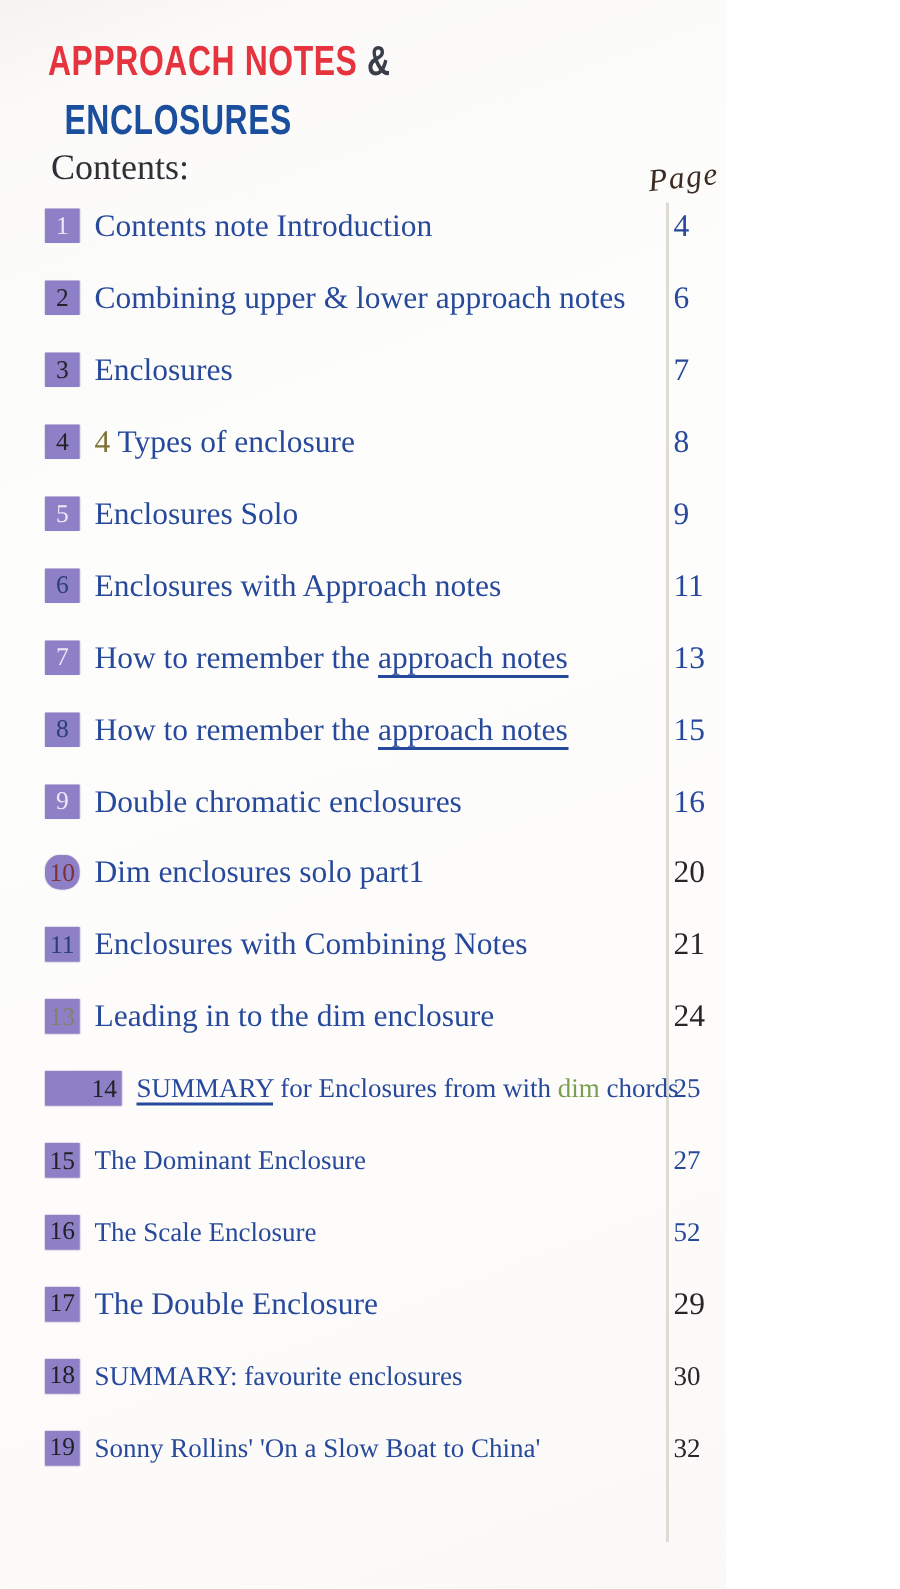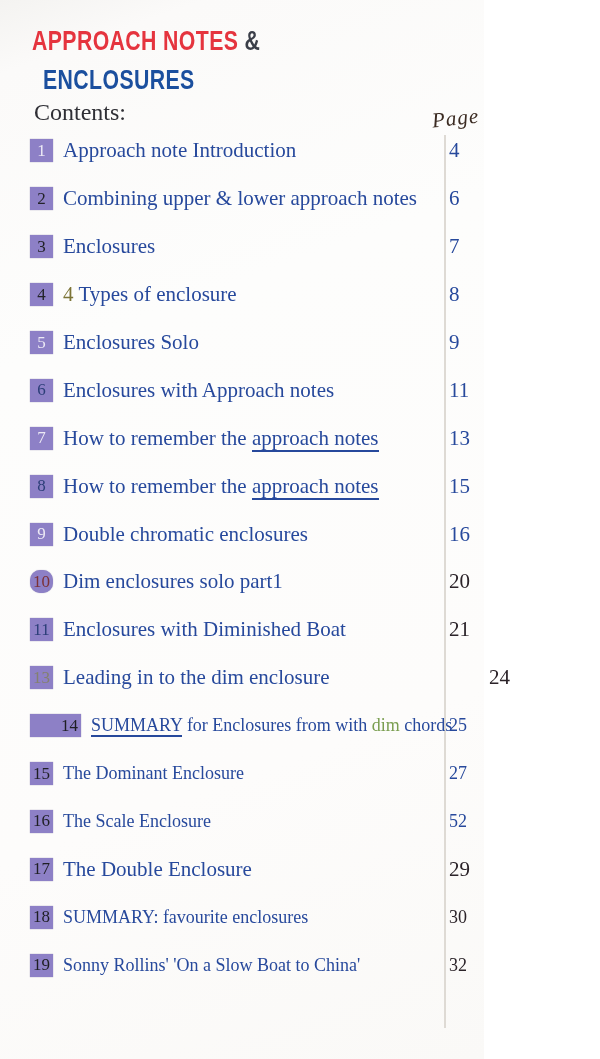--- a/index.html
+++ b/index.html
@@ -121,21 +121,21 @@
 
   <div class="contents-label">Contents:</div>
 
   <div class="page-col-label">Page</div>
 
   <div class="divider"></div>
 
   <main id="toc-list">
       <div class="toc-row">
         <span class="badge" style="color: rgb(236, 233, 245);">1</span>
-        <span class="title"><span>Approach note Introduction</span></span>
+        <span class="title"><span>Contents note Introduction</span></span>
         <span class="pagenum" style="color: rgb(39, 73, 156);">4</span>
       </div>
       <div class="toc-row">
         <span class="badge" style="color: rgb(35, 35, 42);">2</span>
         <span class="title"><span>Combining upper &amp; lower approach notes</span></span>
         <span class="pagenum" style="color: rgb(39, 73, 156);">6</span>
       </div>
       <div class="toc-row">
         <span class="badge" style="color: rgb(35, 35, 42);">3</span>
         <span class="title"><span>Enclosures</span></span>
@@ -171,27 +171,27 @@
         <span class="title"><span>Double chromatic enclosures</span></span>
         <span class="pagenum" style="color: rgb(39, 73, 156);">16</span>
       </div>
       <div class="toc-row">
         <span class="badge" style="color: rgb(124, 49, 54); border-radius: 10px;">10</span>
         <span class="title"><span>Dim enclosures solo part1</span></span>
         <span class="pagenum" style="color: rgb(43, 35, 41);">20</span>
       </div>
       <div class="toc-row">
         <span class="badge" style="color: rgb(44, 62, 120);">11</span>
-        <span class="title"><span>Enclosures with Diminished Boat</span></span>
+        <span class="title"><span>Enclosures with Combining Notes</span></span>
         <span class="pagenum" style="color: rgb(43, 35, 41);">21</span>
       </div>
       <div class="toc-row">
         <span class="badge" style="color: rgb(132, 128, 111);">13</span>
         <span class="title"><span>Leading in to the dim enclosure</span></span>
-        <span class="pagenum" style="color: rgb(43, 35, 41); margin-left: 40px;">24</span>
+        <span class="pagenum" style="color: rgb(43, 35, 41);">24</span>
       </div>
       <div class="toc-row small">
         <span class="badge" style="color: rgb(31, 31, 36); padding-left: 28px;">14</span>
         <span class="title"><span class="u">SUMMARY</span><span> for Enclosures from with </span><span style="color: rgb(122, 158, 80);">dim</span><span> chords</span></span>
         <span class="pagenum" style="color: rgb(39, 73, 156);">25</span>
       </div>
       <div class="toc-row small">
         <span class="badge" style="color: rgb(31, 31, 36);">15</span>
         <span class="title"><span>The Dominant Enclosure</span></span>
         <span class="pagenum" style="color: rgb(39, 73, 156);">27</span>

